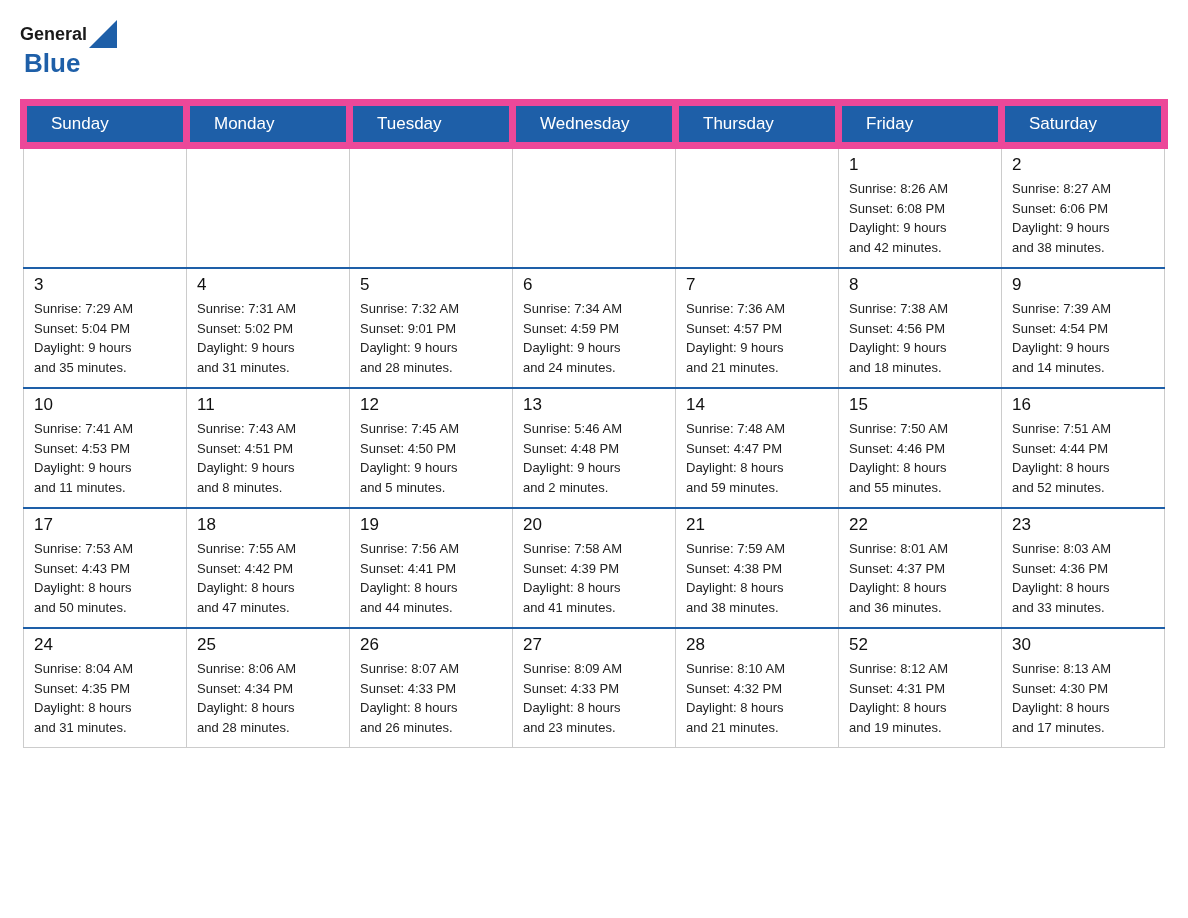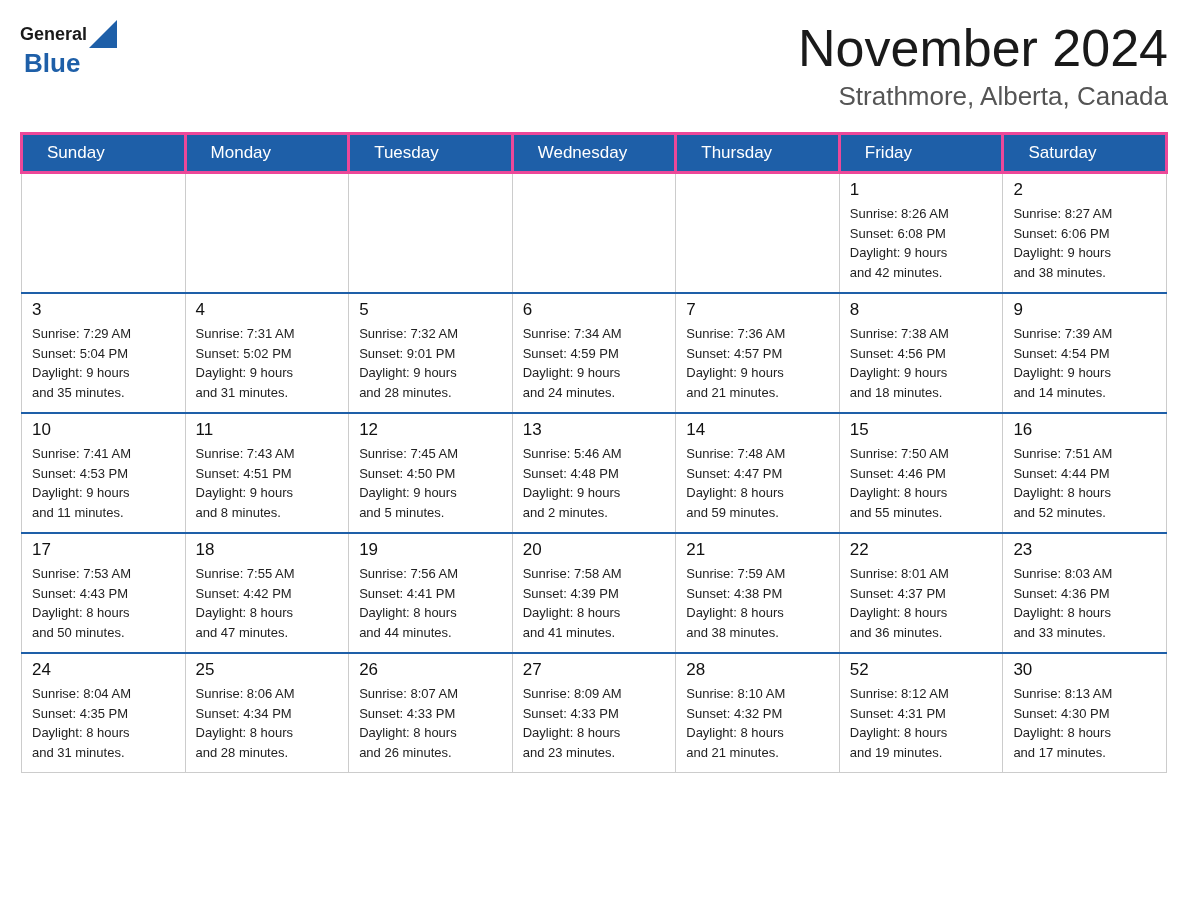--- a/index.html
+++ b/index.html
@@ -51,21 +51,21 @@
       border-collapse: collapse;
       border: 1px solid #aaa;
     }
     .calendar th {
       background-color: #1e5fa8;
       color: #fff;
       padding: 8px 24px;
       text-align: left;
       font-size: 17px;
       font-weight: normal;
-      border: 3px solid #ec4899;
+      border: 7px solid #ec4899;
     }
     .calendar td {
       vertical-align: top;
       padding: 6px 10px 10px 10px;
       border: 1px solid #ccc;
       width: 14.28%;
       min-height: 110px;
       font-size: 13px;
       color: #222;
       background: #fff;
@@ -104,24 +104,20 @@
     <div class="logo-wrapper">
       <span class="logo-general">General</span>
       <svg width="28" height="28" viewBox="0 0 28 28" style="margin: 0 2px;">
         <polygon points="0,28 28,28 28,0" fill="#1e5fa8"></polygon>
       </svg>
     </div>
     <div style="margin-left: 4px;">
       <span class="logo-blue">Blue</span>
     </div>
   </div>
-  <div class="title-area">
-    <div class="month-title">November 2024</div>
-    <div class="location-title">Strathmore, Alberta, Canada</div>
-  </div>
 </div>
 
 <table class="calendar">
   <thead>
     <tr>
 
     <th>Sunday</th>
         <th>Monday</th>
         <th>Tuesday</th>
         <th>Wednesday</th>

